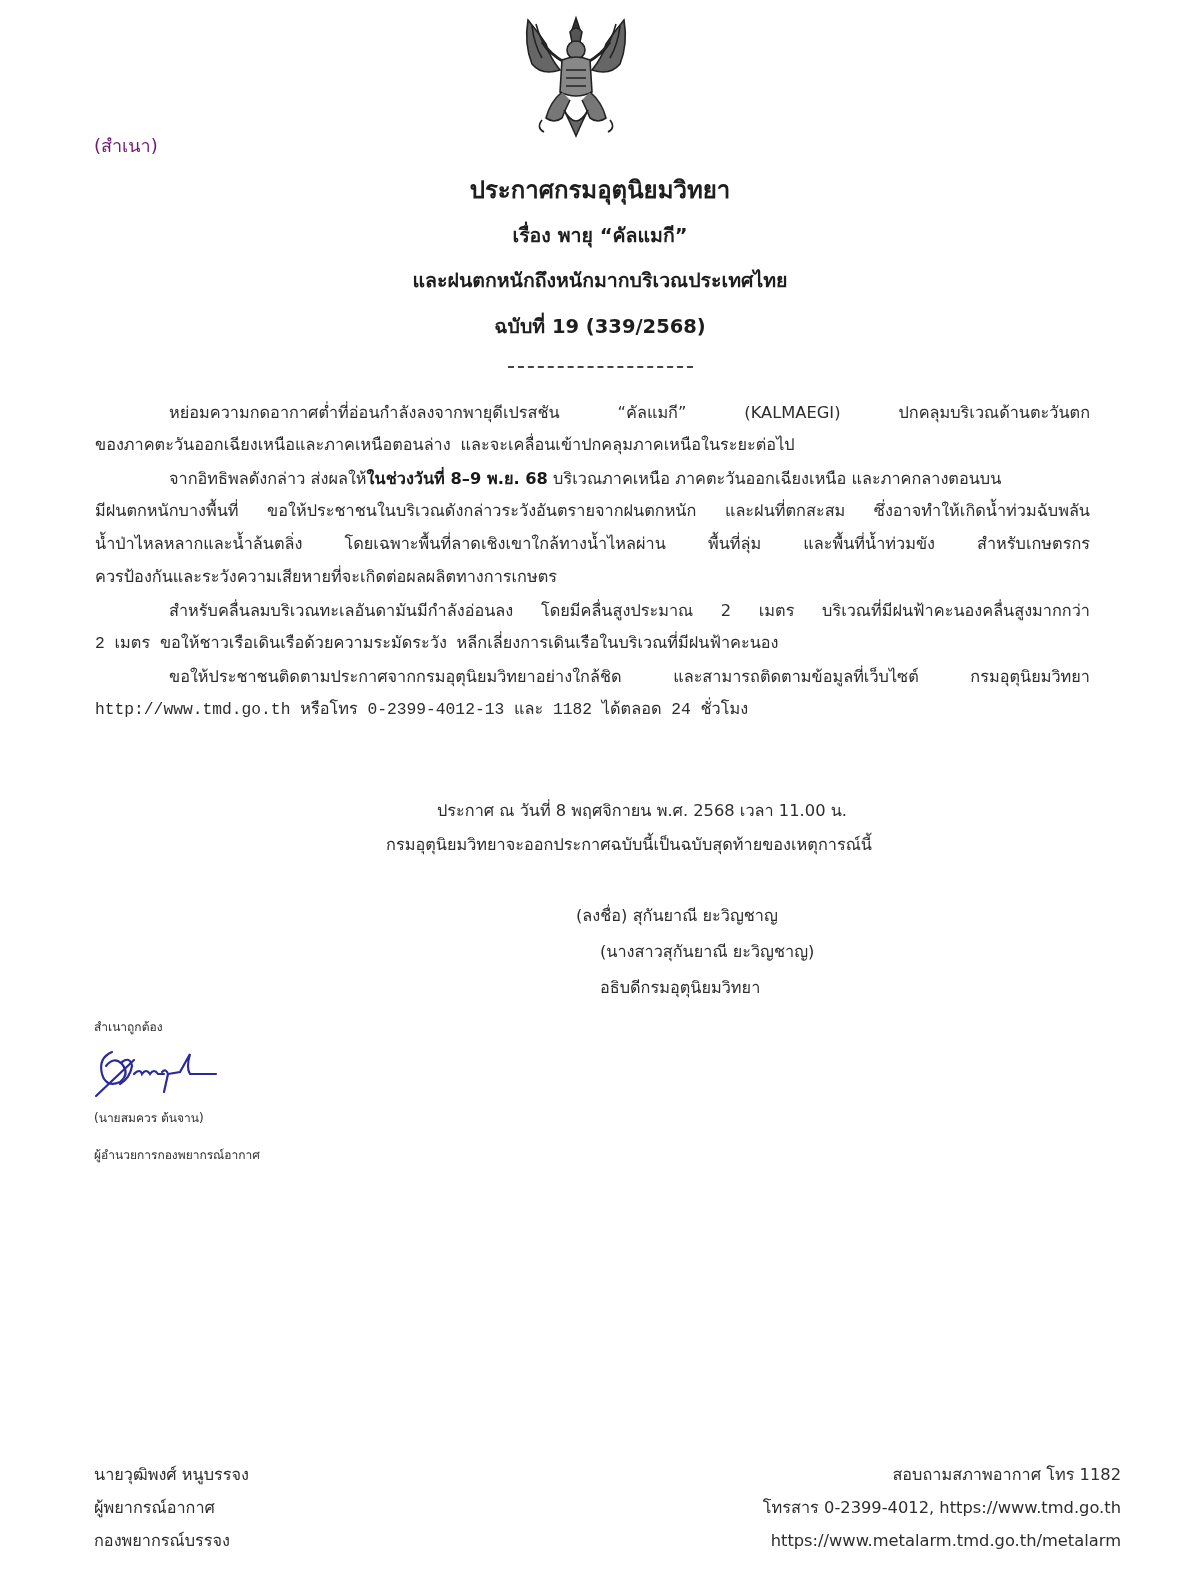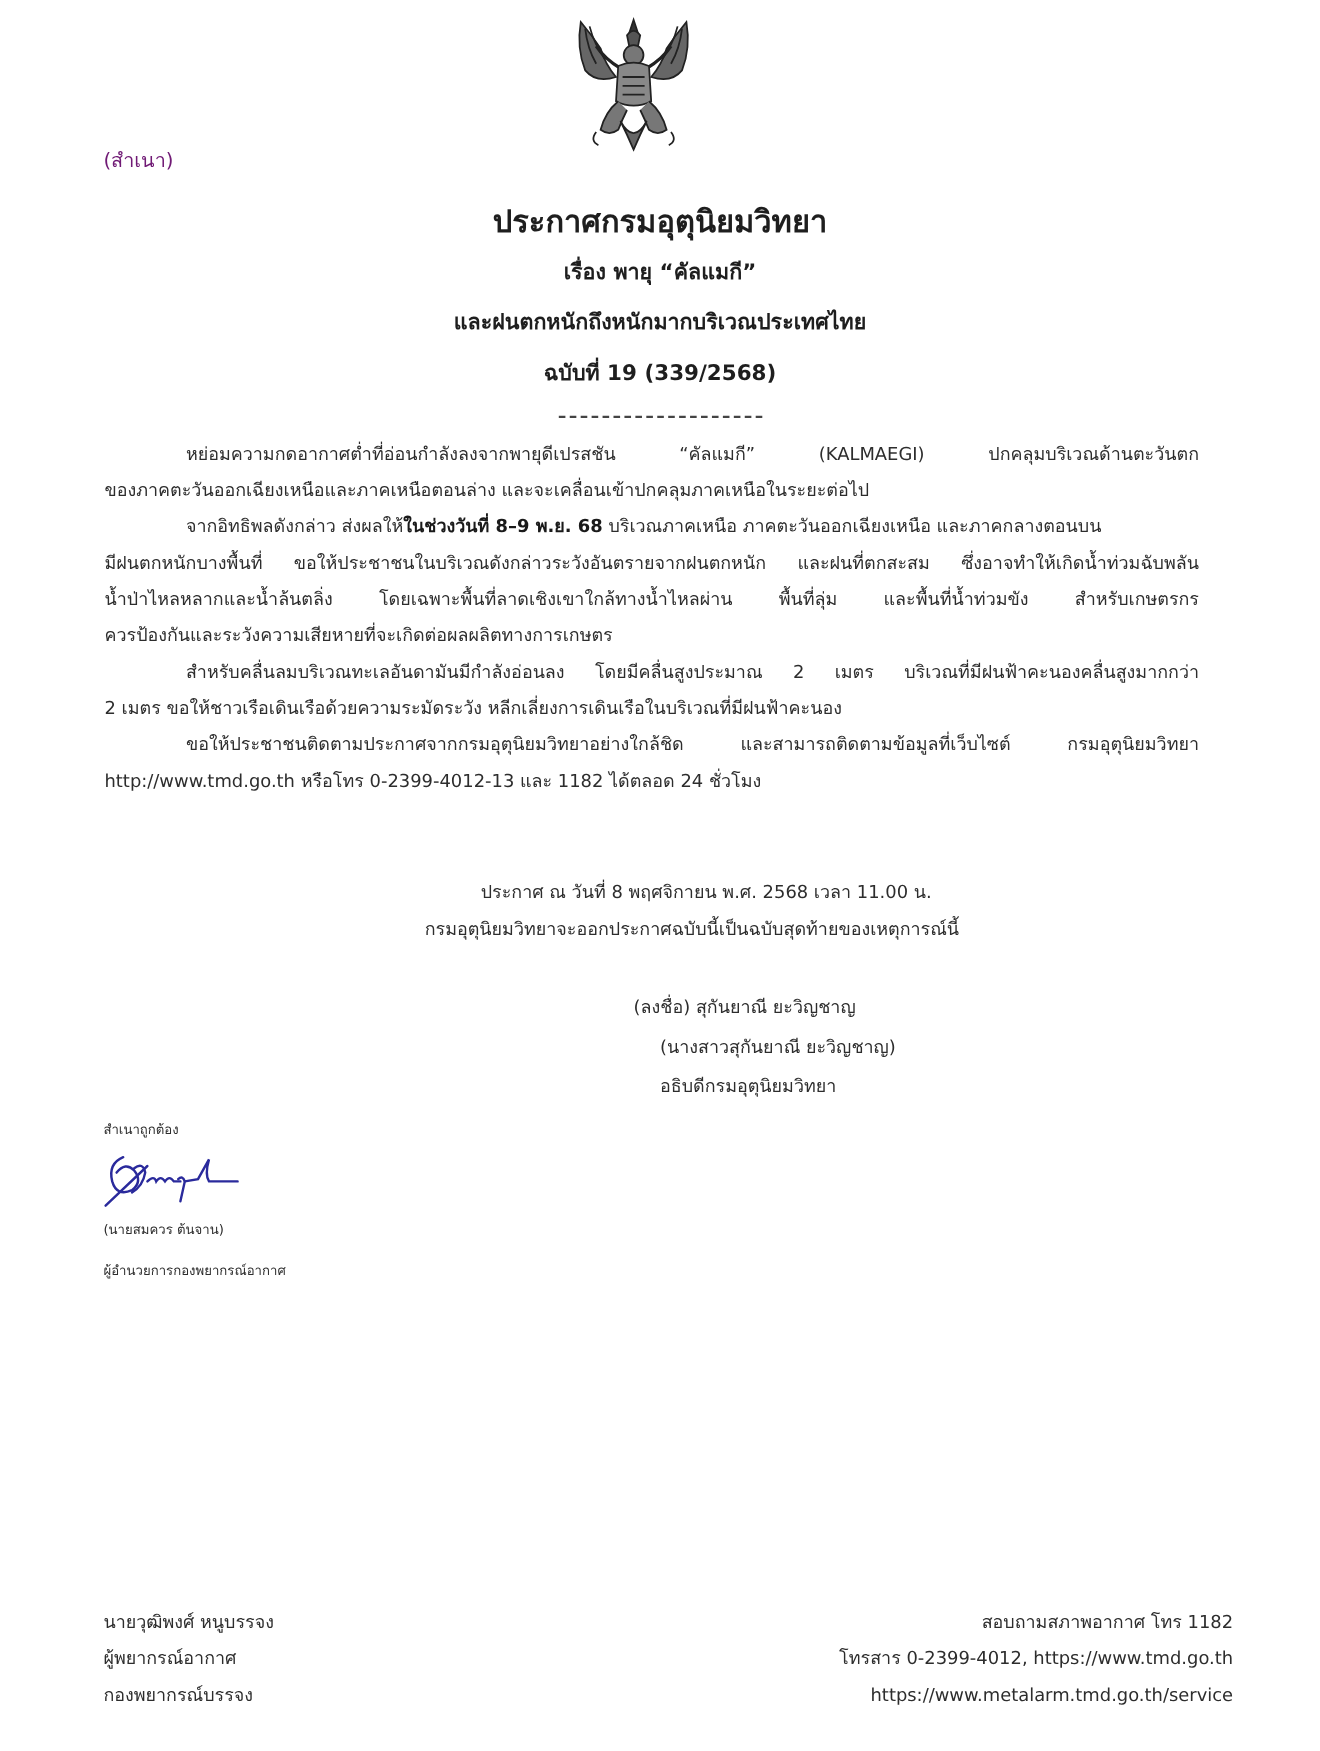--- a/index.html
+++ b/index.html
@@ -43,21 +43,21 @@
       text-align: center;
     }
     .title-line {
       font-weight: bold;
       font-size: 19.5px;
       color: #1e1e1e;
       height: 45.5px;
       line-height: 36px;
       white-space: nowrap;
     }
-    .title-line.first { font-size: 28px; margin-top: 12px; }
+    .title-line.first { font-size: 24px; }
     .separator {
       margin: 0 auto;
       width: 185px;
       border-top: 2px dashed #444;
       margin-top: 12px;
     }
     .body-text {
       position: absolute;
       left: 95px;
       top: 396px;
@@ -65,21 +65,21 @@
       font-size: 16.3px;
       line-height: 33px;
       color: #2d2d2d;
       text-align: justify;
     }
     .body-text p {
       margin: 0;
       text-indent: 74px;
     }
     .body-text p .bold { font-weight: bold; color: #1a1a1a; }
-    .body-text p.noindent { text-indent: 0; }
+    .body-text p.noindent { text-indent: 0; font-family: Liberation Mono, monospace; }
     .line { display: block; white-space: nowrap; }
     .line.justify { text-align: justify; text-align-last: justify; white-space: normal; }
     .announce {
       position: absolute;
       left: 0;
       width: 1200px;
       top: 794px;
       text-align: center;
       font-size: 16.3px;
       line-height: 34px;
@@ -233,16 +233,16 @@
 
   <div class="footer-left">
     <div>นายวุฒิพงศ์ หนูบรรจง</div>
     <div>ผู้พยากรณ์อากาศ</div>
     <div>กองพยากรณ์บรรจง</div>
   </div>
 
   <div class="footer-right">
     <div>สอบถามสภาพอากาศ โทร 1182</div>
     <div>โทรสาร 0-2399-4012, https://www.tmd.go.th</div>
-    <div>https://www.metalarm.tmd.go.th/service</div>
+    <div>https://www.metalarm.tmd.go.th/metalarm</div>
   </div>
 
 </div>
 
 </body></html>

